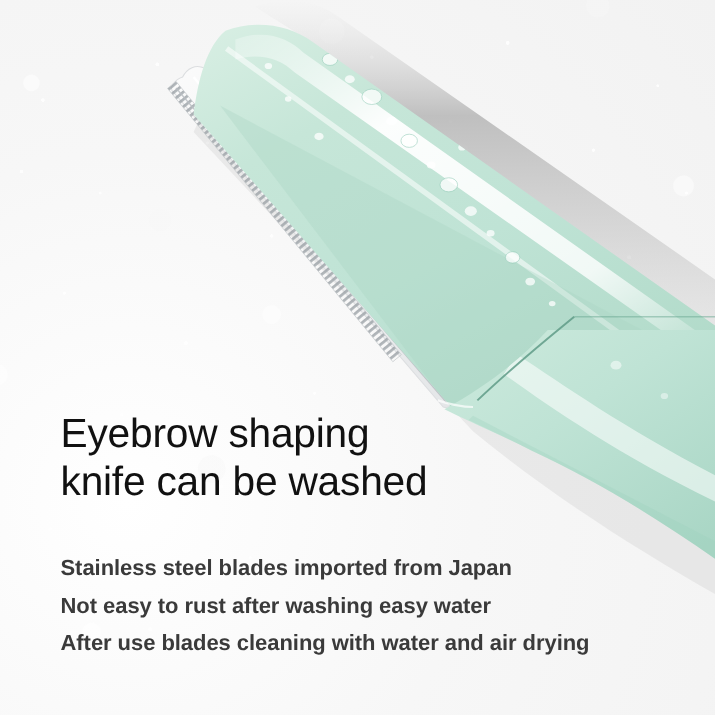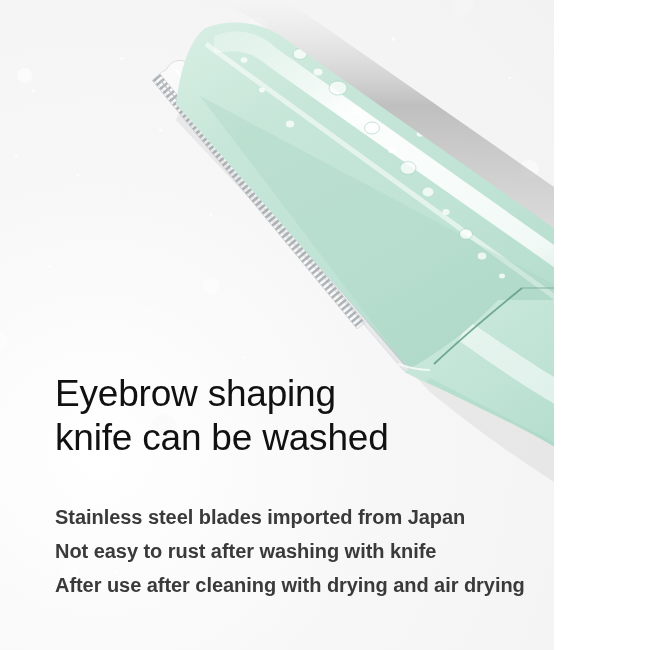--- a/index.html
+++ b/index.html
@@ -3,21 +3,21 @@
 <meta charset="utf-8">
 <title>Eyebrow Shaping Knife</title>
 <style>
   html, body {
     margin: 0;
     padding: 0;
     background: #ffffff;
   }
   #stage {
     position: relative;
-    width: 554px;
+    width: 650px;
     height: 650px;
     overflow: hidden;
     background: #f5f5f5;
     font-family: "Liberation Sans", "DejaVu Sans", sans-serif;
   }
 
   
   .bg-base {
     position: absolute;
     inset: 0;
@@ -268,17 +268,17 @@
     </svg>
   </div>
 
   <div class="text-block">
     <h1 class="headline">Eyebrow shaping
 knife can be washed</h1>
   </div>
 
   <ul class="sub-list">
     <li>Stainless steel blades imported from Japan</li>
-    <li>Not easy to rust after washing with knife</li>
-    <li>After use after cleaning with drying and air drying</li>
+    <li>Not easy to rust after washing easy water</li>
+    <li>After use blades cleaning with water and air drying</li>
   </ul>
 
 </div>
 
 </body></html>

